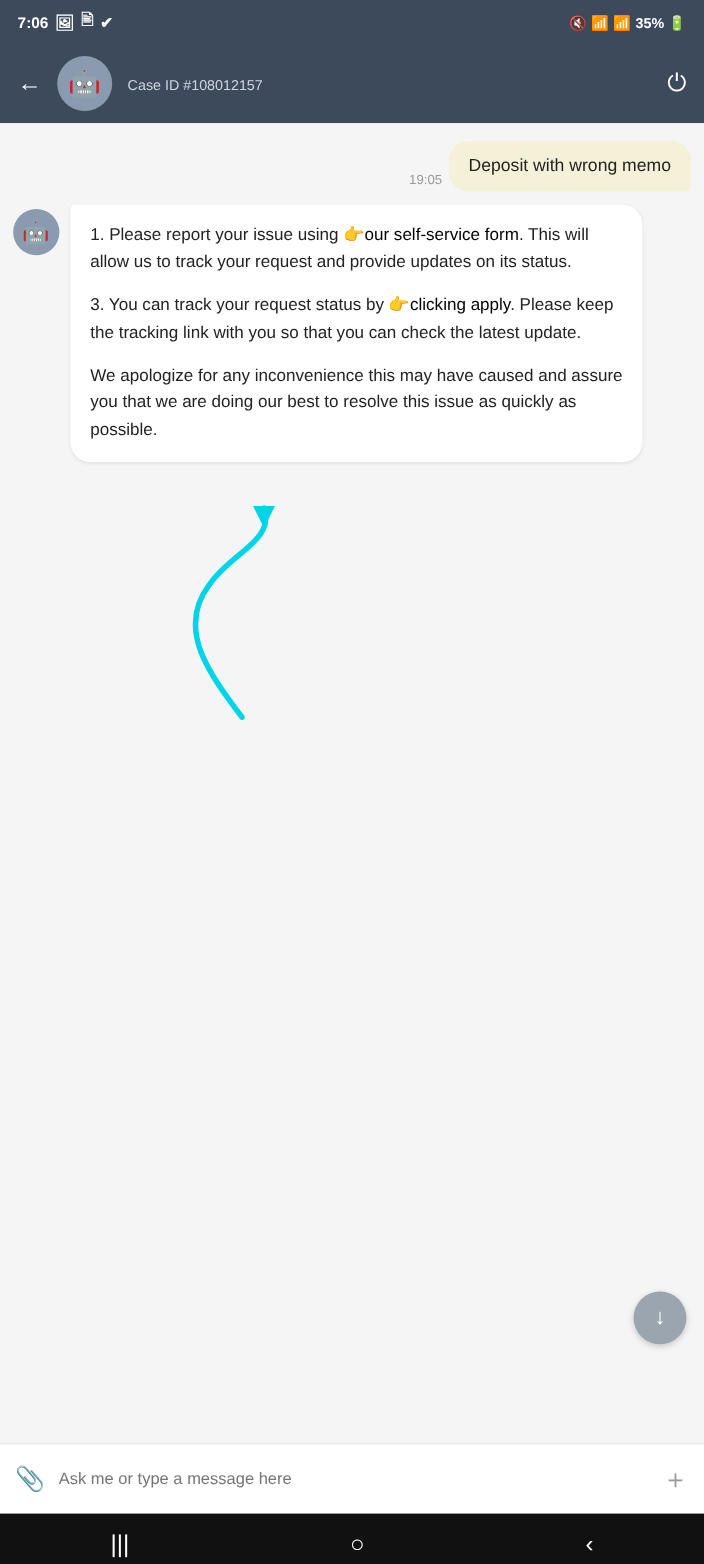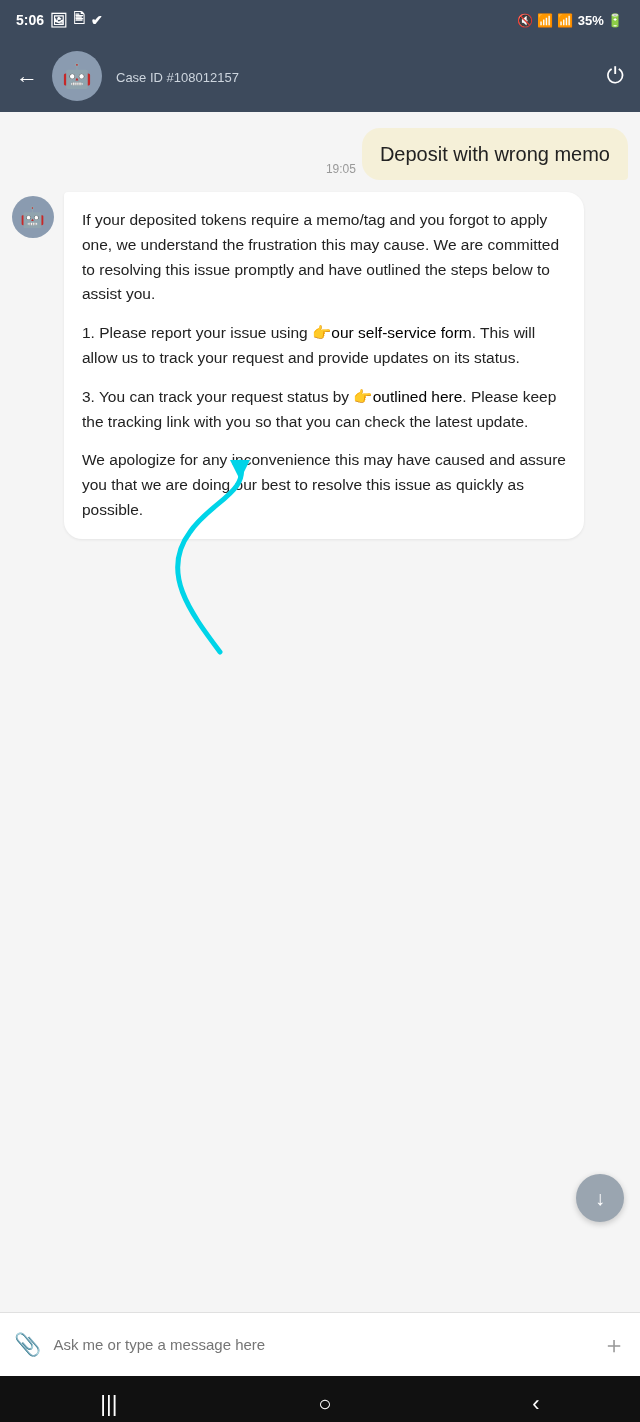--- a/index.html
+++ b/index.html
@@ -83,21 +83,21 @@
       font-size: 12px;
       color: #999;
       margin-bottom: 4px;
       align-self: flex-end;
     }
     .bubble-user {
       background: #f5f0d8;
       border-radius: 18px 18px 4px 18px;
       padding: 12px 18px;
       max-width: 320px;
-      font-size: 20px;
+      font-size: 16px;
       color: #222;
       line-height: 1.4;
       text-align: right;
     }
 
     
     .msg-row-bot {
       display: flex;
       align-items: flex-start;
       gap: 10px;
@@ -208,21 +208,21 @@
       height: 220px;
       pointer-events: none;
       z-index: 10;
     }
   </style>
 </head>
 <body>
 
 <div class="status-bar">
   <div class="status-left">
-    <span>5:06</span>
+    <span>7:06</span>
     <span>🖼</span>
     <span>🖹</span>
     <span>✔</span>
   </div>
   <div class="status-right">
     <span>🔇</span>
     <span>📶</span>
     <span>📶</span>
     <span>35%</span>
     <span>🔋</span>
@@ -245,27 +245,24 @@
       <span class="msg-timestamp">19:05</span>
       <div class="bubble-user">
         <span>Deposit with wrong memo</span>
       </div>
     </div>
 
     <div class="msg-row-bot">
       <div class="bot-avatar-small">🤖</div>
       <div class="bubble-bot">
         <p>
-          <span>If your deposited tokens require a memo/tag and you forgot to apply one, we understand the frustration this may cause. We are committed to resolving this issue promptly and have outlined the steps below to assist you.</span>
-        </p>
-        <p>
           <span>1. Please report your issue using 👉</span><a class="link-orange" href="#">our self-service form</a><span>. This will allow us to track your request and provide updates on its status.</span>
         </p>
         <p>
-          <span>3. You can track your request status by 👉</span><a class="link-orange" href="#">outlined here</a><span>. Please keep the tracking link with you so that you can check the latest update.</span>
+          <span>3. You can track your request status by 👉</span><a class="link-orange" href="#">clicking apply</a><span>. Please keep the tracking link with you so that you can check the latest update.</span>
         </p>
         <p>
           <span>We apologize for any inconvenience this may have caused and assure you that we are doing our best to resolve this issue as quickly as possible.</span>
         </p>
       </div>
     </div>
 
   </div>
 
   <svg class="arrow-overlay" viewBox="0 0 180 220" fill="none" xmlns="http://www.w3.org/2000/svg">

